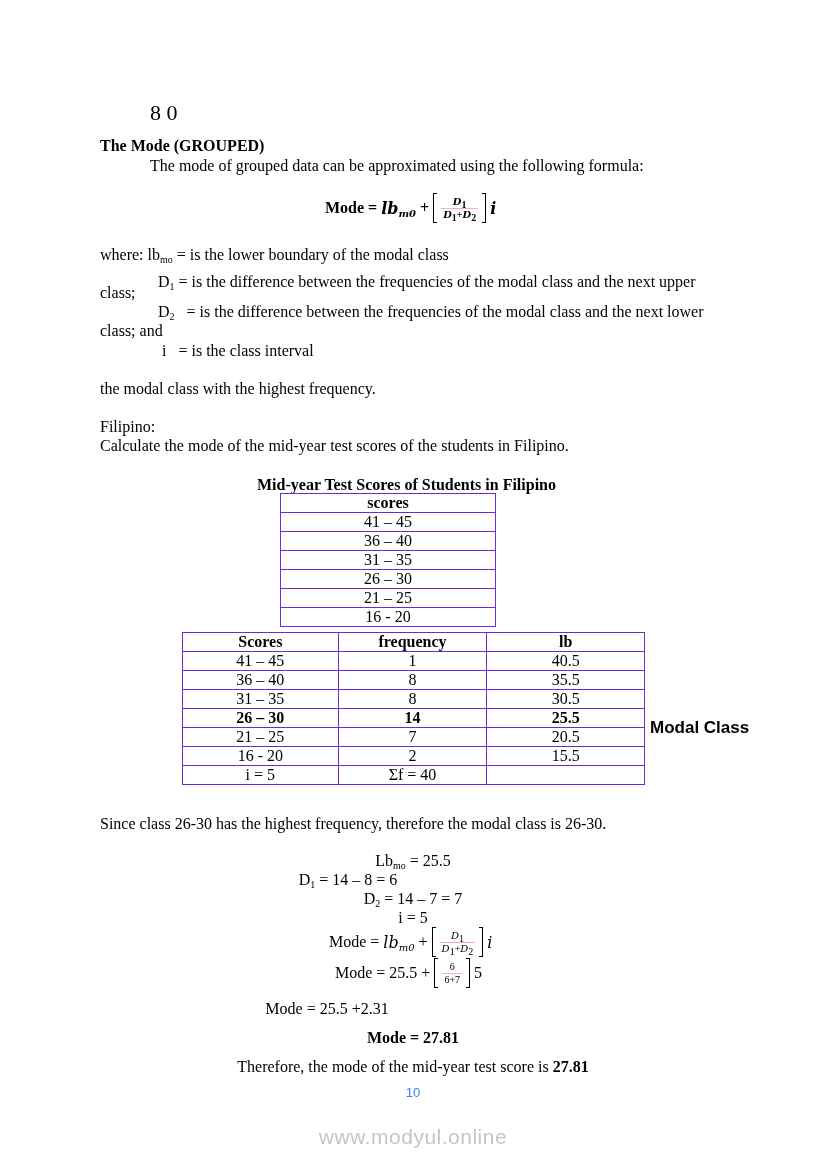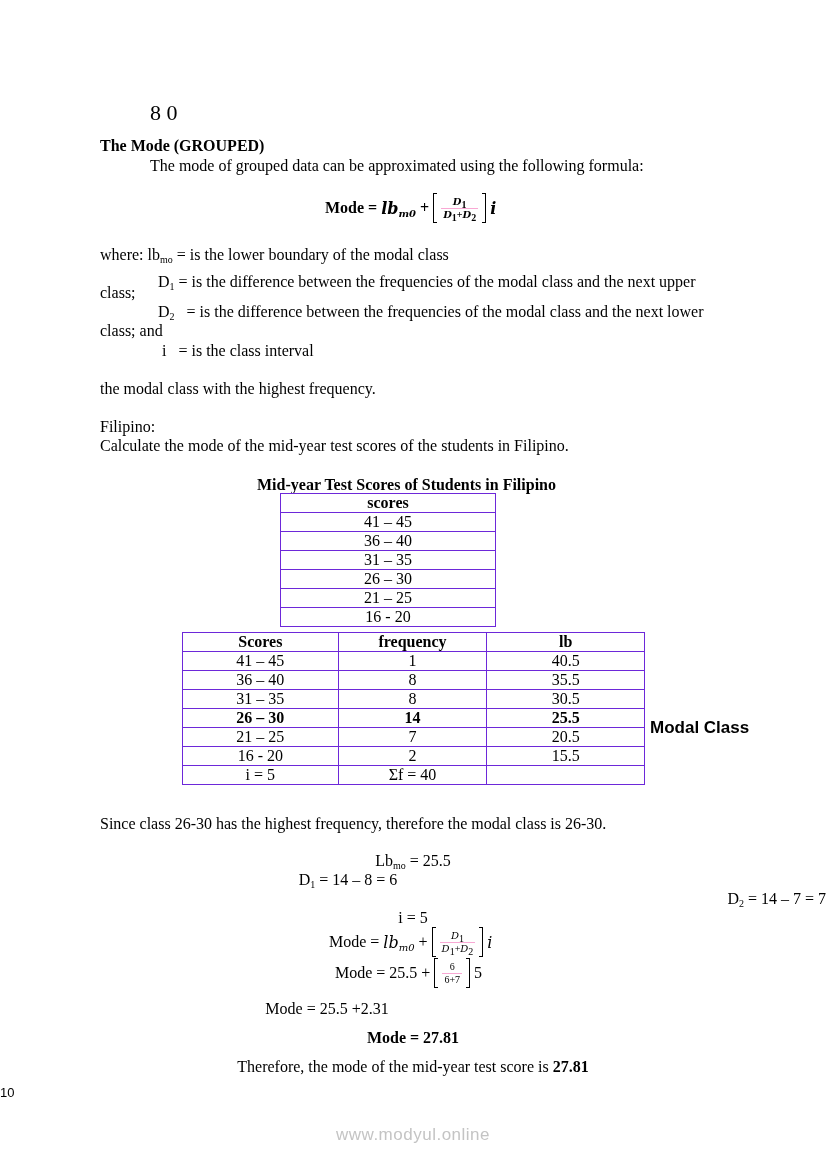--- a/index.html
+++ b/index.html
@@ -132,21 +132,21 @@
     <td></td>
   </tr>
 </tbody>
   </table>
 <div class="abs sans bold" style="left:650px; top:718px; font-size:17px;">Modal Class</div>
 
 <div class="abs line" style="left:100px; top:814px;">Since class 26-30 has the highest frequency, therefore the modal class is 26-30.</div>
 
 <div class="abs line" style="left:0; width:826px; text-align:center; top:851px;"><span>Lb</span><sub>mo</sub><span> = 25.5</span></div>
 <div class="abs line" style="left:0; width:696px; text-align:center; top:870px;"><span>D</span><sub>1</sub><span> = 14 – 8 = 6</span></div>
-<div class="abs line" style="left:0; width:826px; text-align:right; top:889px;"><span>D</span><sub>2</sub><span> = 14 – 7 = 7</span></div>
+<div class="abs line" style="left:0; width:826px; text-align:center; top:889px;"><span>D</span><sub>2</sub><span> = 14 – 7 = 7</span></div>
 <div class="abs line" style="left:0; width:826px; text-align:center; top:908px;">i = 5</div>
 
 <div class="abs math" style="left:329px; top:927px; display:flex; align-items:center; gap:4px;">
   <span>Mode</span>
   <span>=</span>
   <span><i>lb</i><sub><i>m0</i></sub></span>
   <span>+</span>
   <span class="brk-l"></span>
   <span class="frac">
     <span class="num"><i>D</i><sub>1</sub></span>
@@ -167,14 +167,14 @@
     <span class="den">6+7</span>
   </span>
   <span class="brk-r"></span>
   <span>5</span>
 </div>
 
 <div class="abs line" style="left:0; width:654px; text-align:center; top:999px;">Mode = 25.5 +2.31</div>
 <div class="abs line bold" style="left:0; width:826px; text-align:center; top:1028px;">Mode = 27.81</div>
 <div class="abs line" style="left:0; width:826px; text-align:center; top:1057px;"><span>Therefore, the mode of the mid-year test score is </span><span class="bold">27.81</span></div>
 
-<div class="abs sans" style="left:0; width:826px; text-align:left; top:1085px; font-size:13px; color:#000000;">10</div>
-<div class="abs sans" style="left:0; width:826px; text-align:center; top:1125px; font-size:17px; color:#c4c4c4; letter-spacing:0.5px;">www.modyul.online</div>
+<div class="abs sans" style="left:0; width:826px; text-align:center; top:1085px; font-size:13px; color:#3b82f6;">10</div>
+<div class="abs sans" style="left:0; width:826px; text-align:center; top:1125px; font-size:21px; color:#c4c4c4; letter-spacing:0.5px;">www.modyul.online</div>
 
 </body></html>

